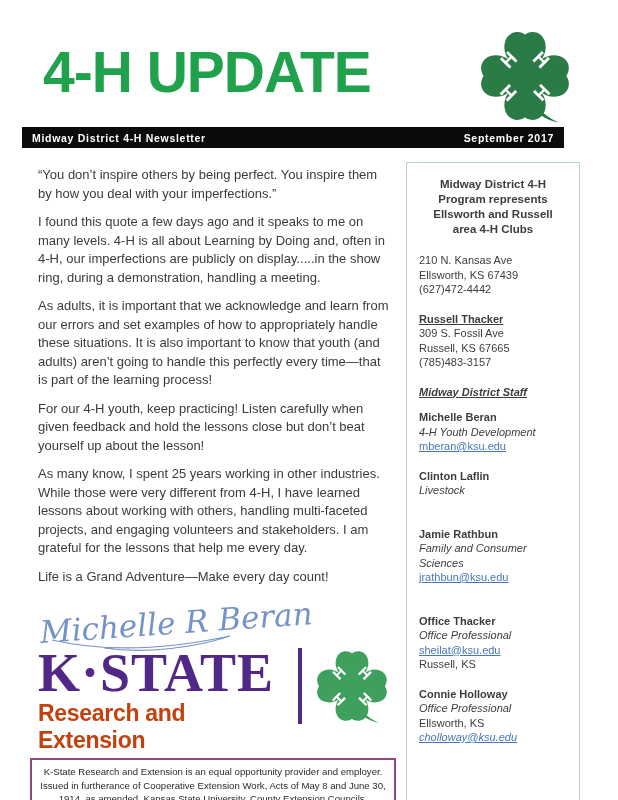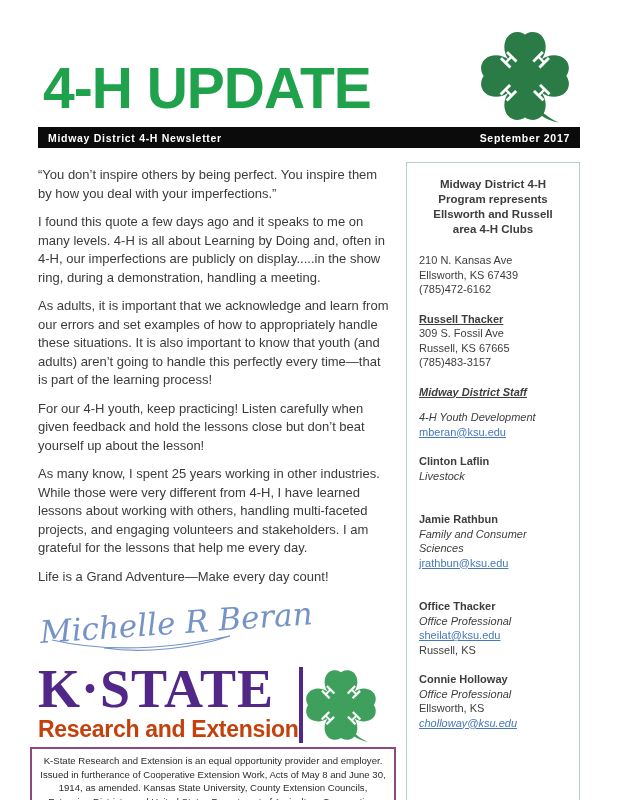--- a/index.html
+++ b/index.html
@@ -4,39 +4,39 @@
 <style>
   * { margin:0; padding:0; box-sizing:border-box; }
   html,body { background:#e8e8e8; }
   .page {
     position:relative; width:618px; height:800px; margin:0 auto;
     background:#ffffff; overflow:hidden;
     font-family:"Liberation Sans", sans-serif; color:#3d3d3d;
   }
   
   .title {
-    position:absolute; left:43px; top:60px;
+    position:absolute; left:43px; top:44px;
     font-size:57px; font-weight:bold; letter-spacing:-1px;
     color:#1fa24b; line-height:1;
   }
   .top-clover { position:absolute; left:477px; top:28px; width:96px; height:96px; }
   .black-bar {
-    position:absolute; left:38px; top:127px; width:542px; height:21px;
+    position:absolute; left:22px; top:127px; width:542px; height:21px;
     background:#0b0b0b; color:#ffffff;
     display:flex; align-items:center; justify-content:space-between;
     padding:0 10px; font-size:10.5px; font-weight:bold; letter-spacing:0.7px;
   }
   
   .main { position:absolute; left:38px; top:162px; width:542px; display:flex; gap:16px; }
   .article { width:352px; }
   .article p { font-size:13px; line-height:18.5px; margin:4px 0 10px; color:#3b3b3b; }
   
   .signature { display:block; margin:2px 0 -6px -4px; }
   
-  .kstate-row { display:flex; align-items:flex-end; margin-top:16px; }
+  .kstate-row { display:flex; align-items:flex-start; gap:12px; margin-top:0; }
   .kstate-wordmark {
     font-family:"Liberation Serif", serif; font-weight:bold;
     font-size:54px; line-height:0.95; color:#512888; letter-spacing:1px; white-space:nowrap;
   }
   .kstate-tagline {
     font-size:23px; font-weight:bold; color:#c2410c; letter-spacing:-0.3px; margin-top:1px;
   }
   .kstate-divider { width:4px; height:76px; background:#512888; }
   .kstate-clover { width:76px; height:76px; flex:0 0 auto; }
   
@@ -147,33 +147,34 @@
 
       </div>
     </div>
 
     <div class="sidebar">
       <div class="sb-heading">Midway District 4-H Program represents Ellsworth and Russell area 4-H Clubs</div>
 
       <div class="sb-block">
         <div>210 N. Kansas Ave</div>
         <div>Ellsworth, KS 67439</div>
-        <div>(785)472-6162</div>
+        <div>(627)472-4442</div>
       </div>
 
       <div class="sb-block">
         <div class="sb-office-name">Russell Thacker</div>
         <div>309 S. Fossil Ave</div>
         <div>Russell, KS 67665</div>
         <div>(785)483-3157</div>
       </div>
 
       <div class="sb-staff-heading">Midway District Staff</div>
 
       <div class="sb-block">
+        <div class="sb-name">Michelle Beran</div>
         <div class="sb-role">4-H Youth Development</div>
         <div><span class="email">mberan@ksu.edu</span></div>
       </div>
 
       <div class="sb-block gap-lg">
         <div class="sb-name">Clinton Laflin</div>
         <div class="sb-role">Livestock</div>
       </div>
 
       <div class="sb-block gap-lg">

